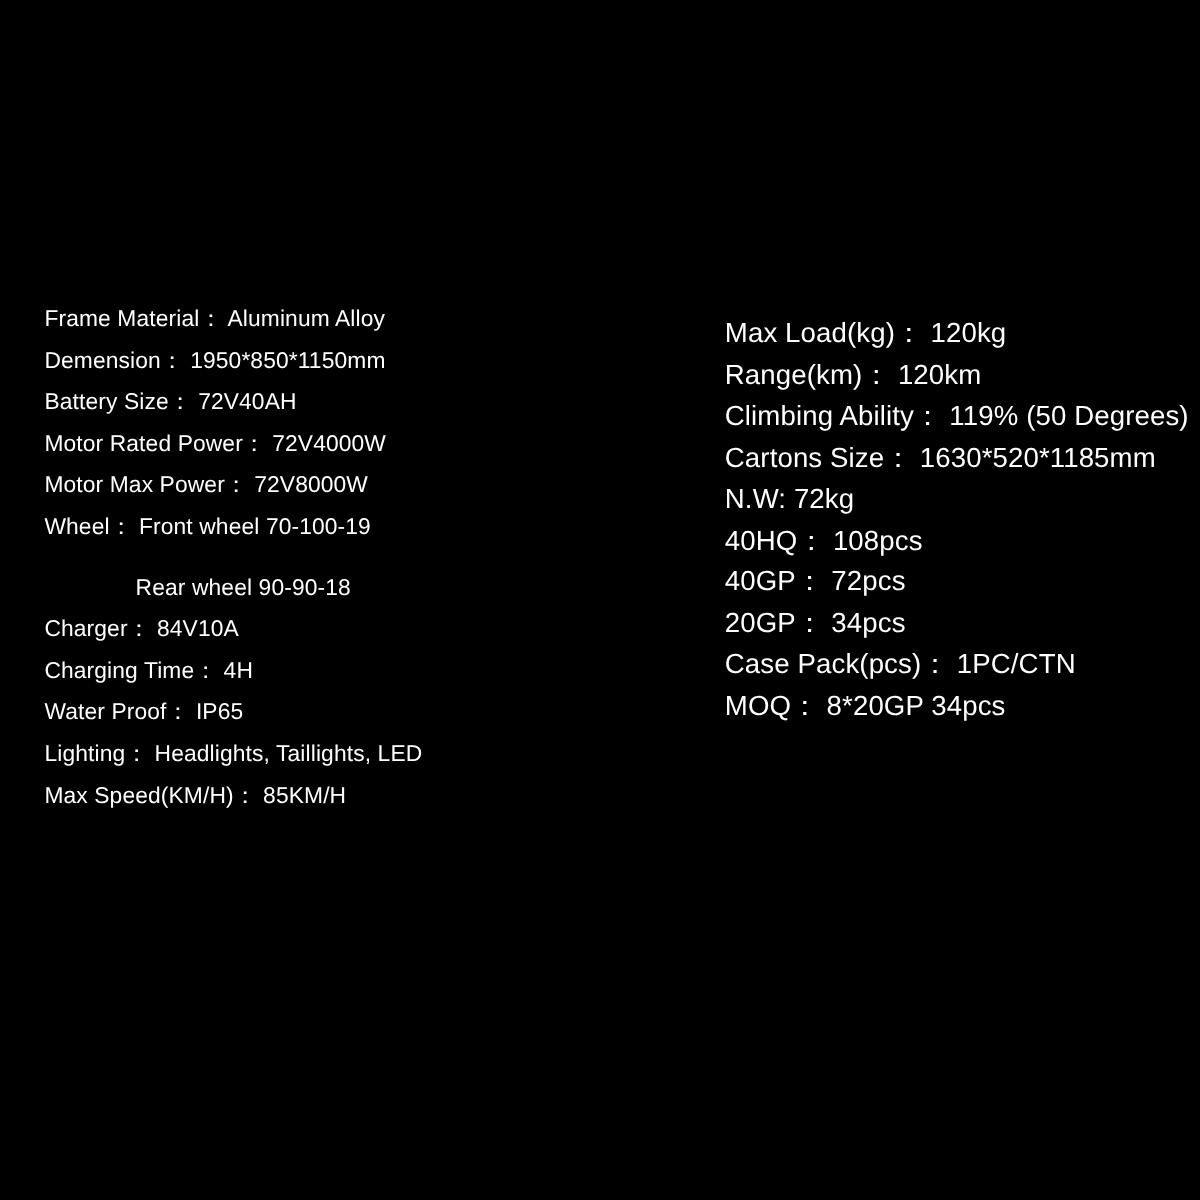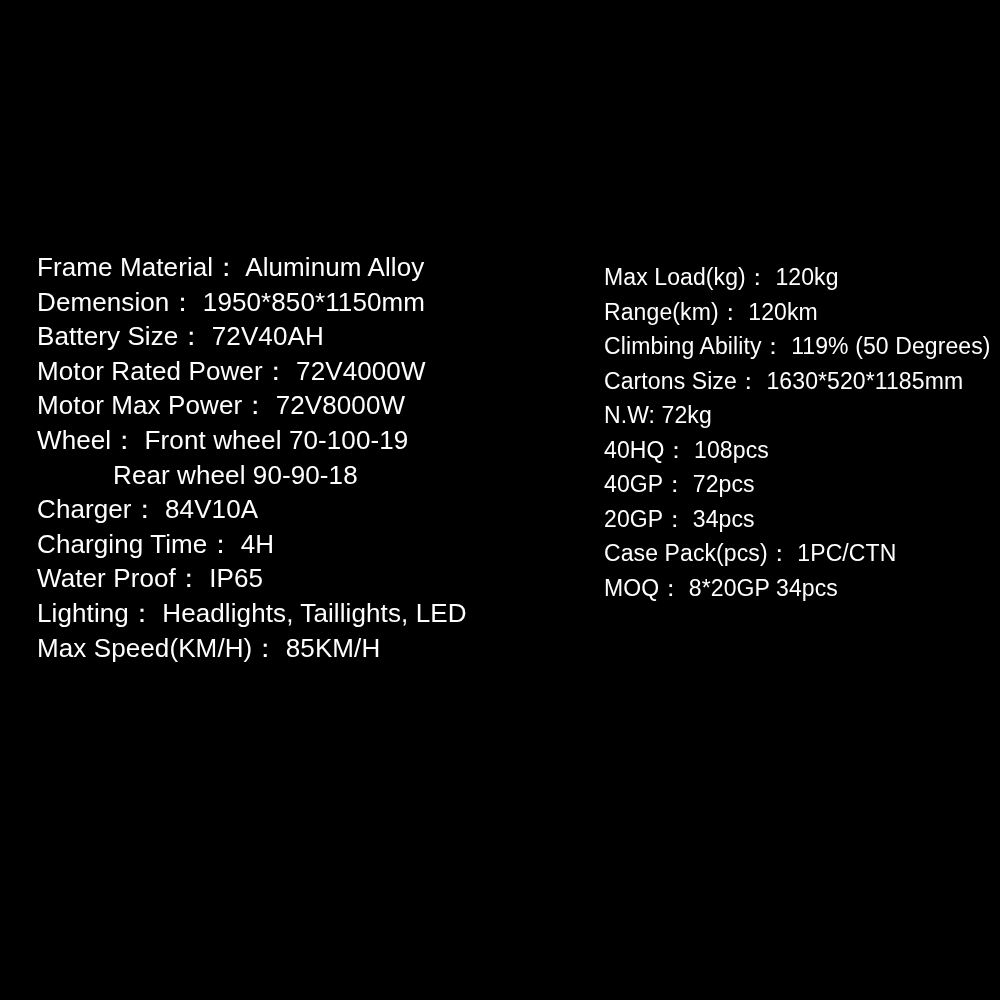--- a/index.html
+++ b/index.html
@@ -28,33 +28,34 @@
     left: 37px;
     top: 250px;
     width: 520px;
   }
   .col-right {
     left: 604px;
     top: 260px;
     width: 400px;
   }
   .spec-line {
-    font-size: 26px;
+    font-size: 19px;
     line-height: 34.6px;
     white-space: nowrap;
     color: #ffffff;
     font-weight: 400;
     letter-spacing: 0.1px;
   }
   .col-right .spec-line {
     font-size: 23px;
     line-height: 34.5px;
   }
   .spec-line.indent {
     padding-left: 76px;
+    margin-top: 16px;
   }
 </style>
 </head>
 <body>
 
 <div class="spec-sheet">
 
   <div class="col col-left">
     <div class="spec-line">Frame Material：  Aluminum Alloy</div>
     <div class="spec-line">Demension：  1950*850*1150mm</div>

